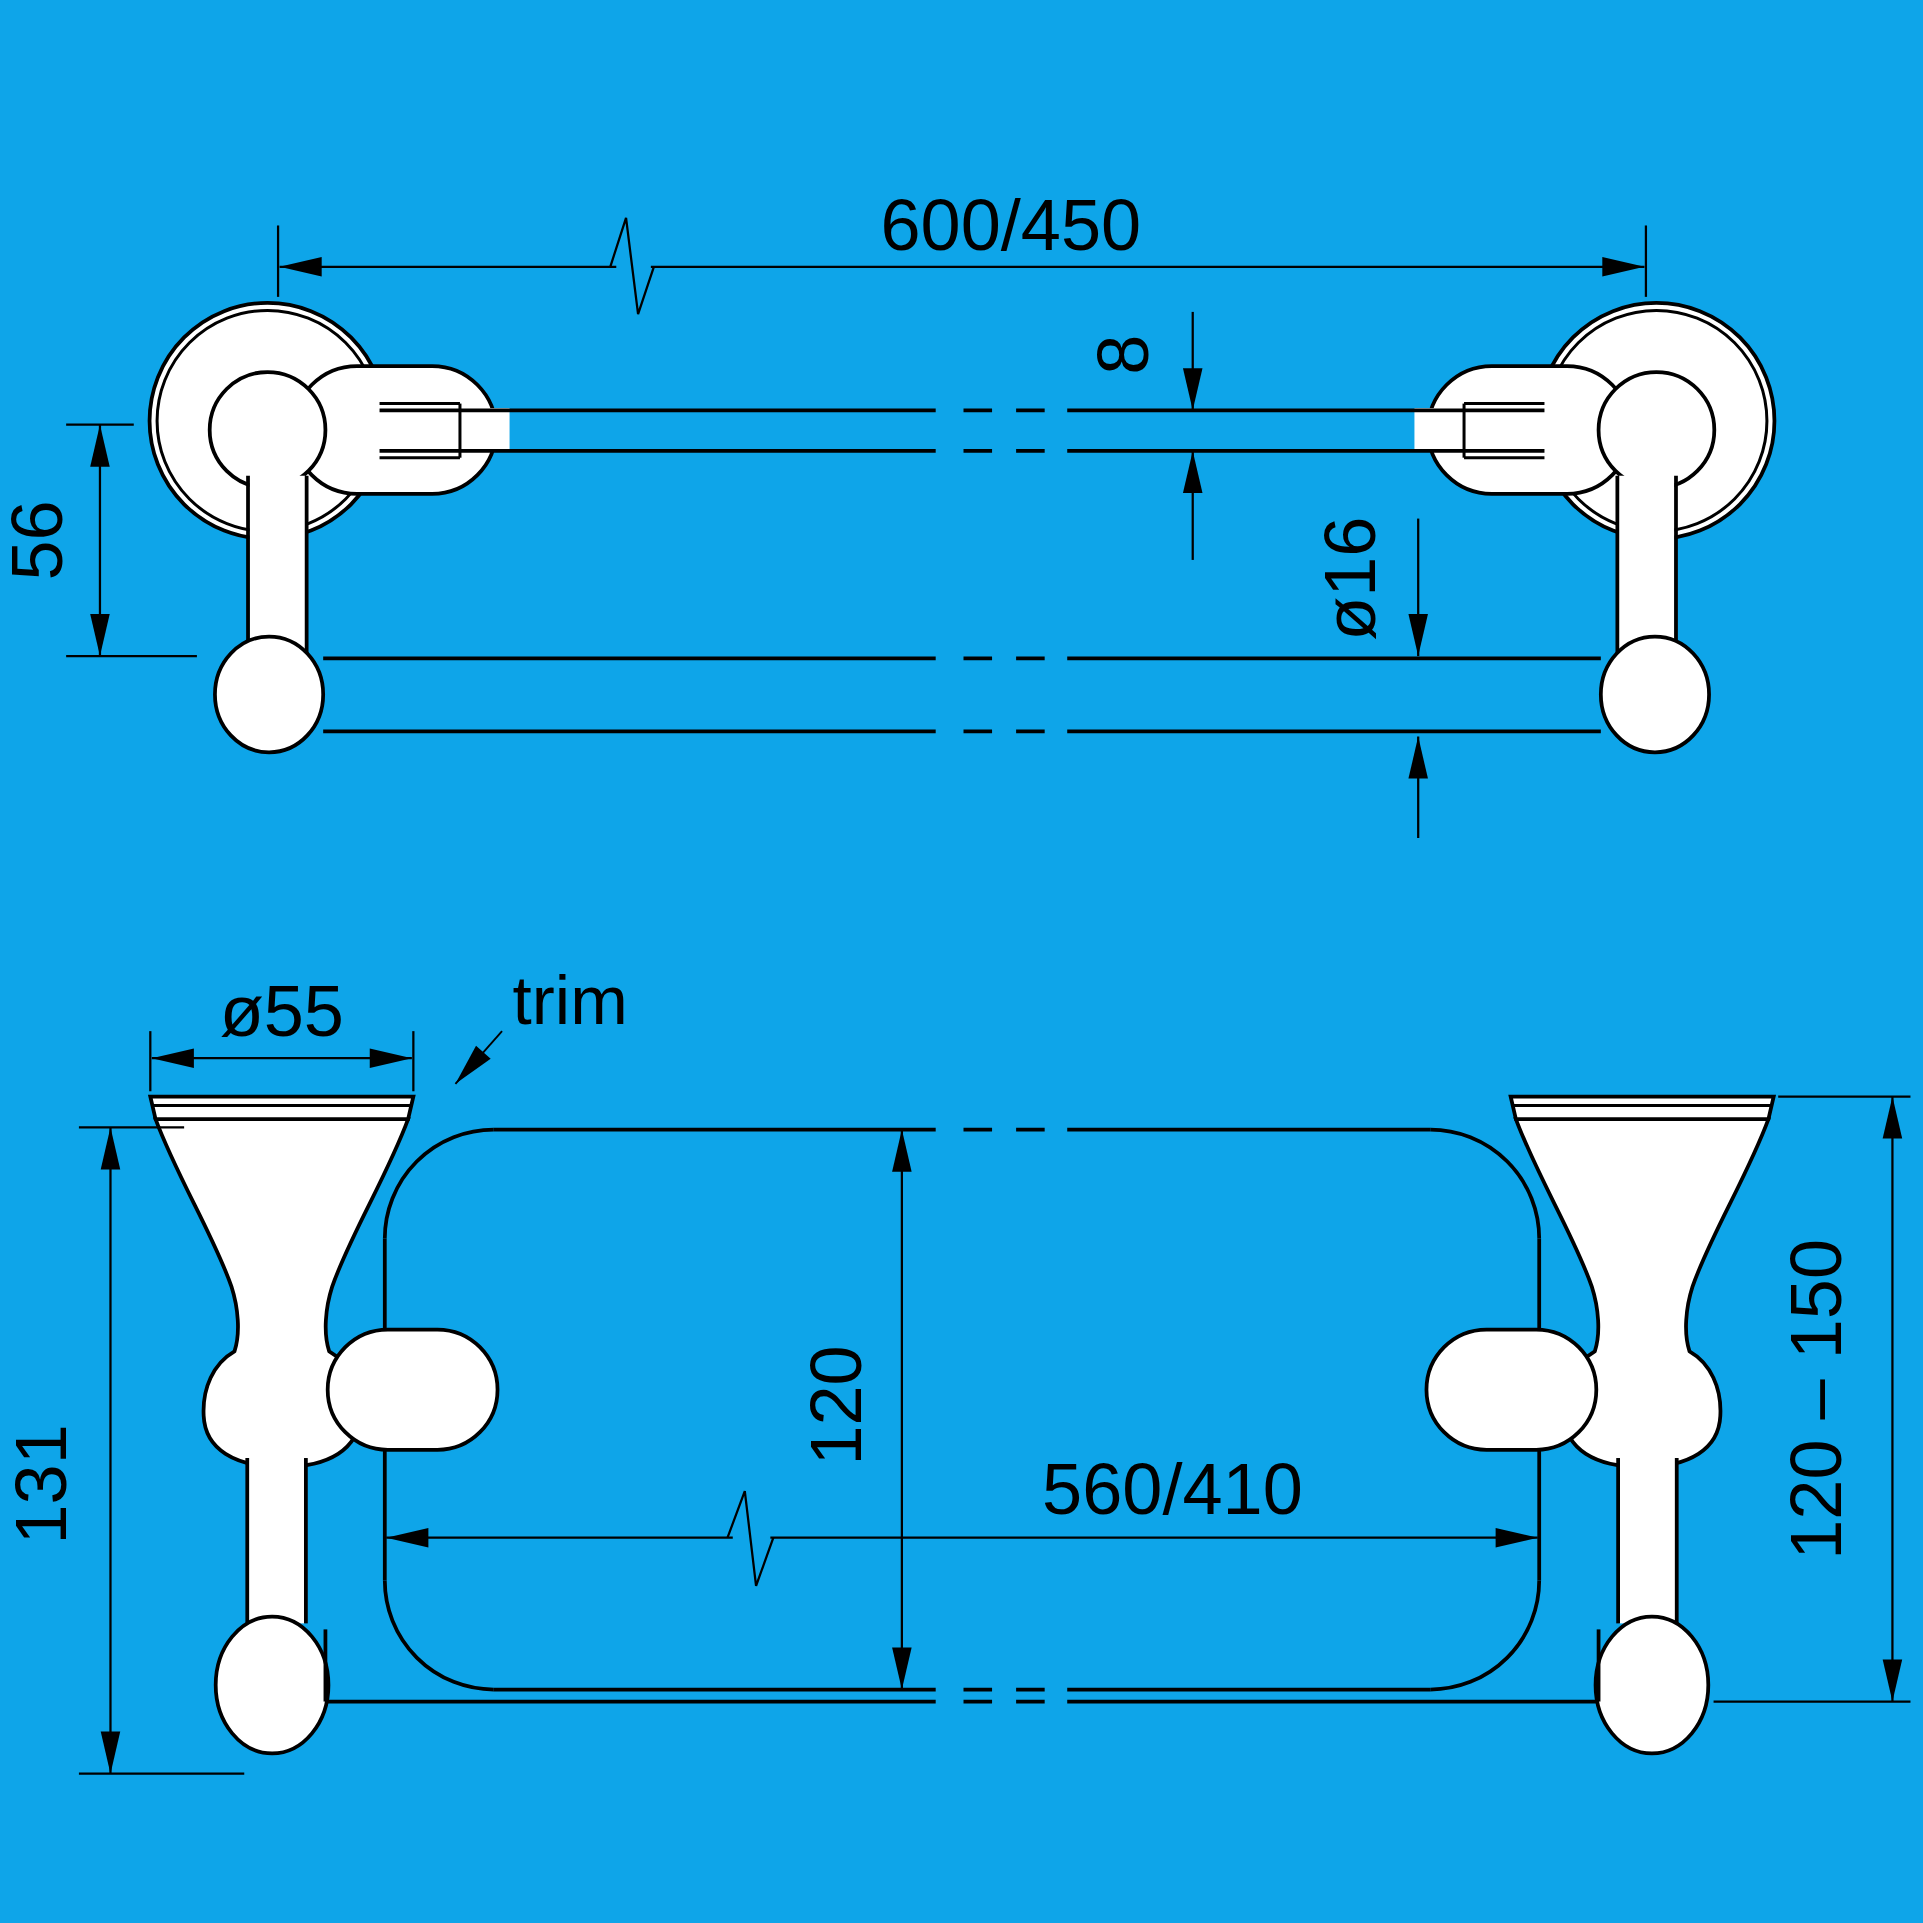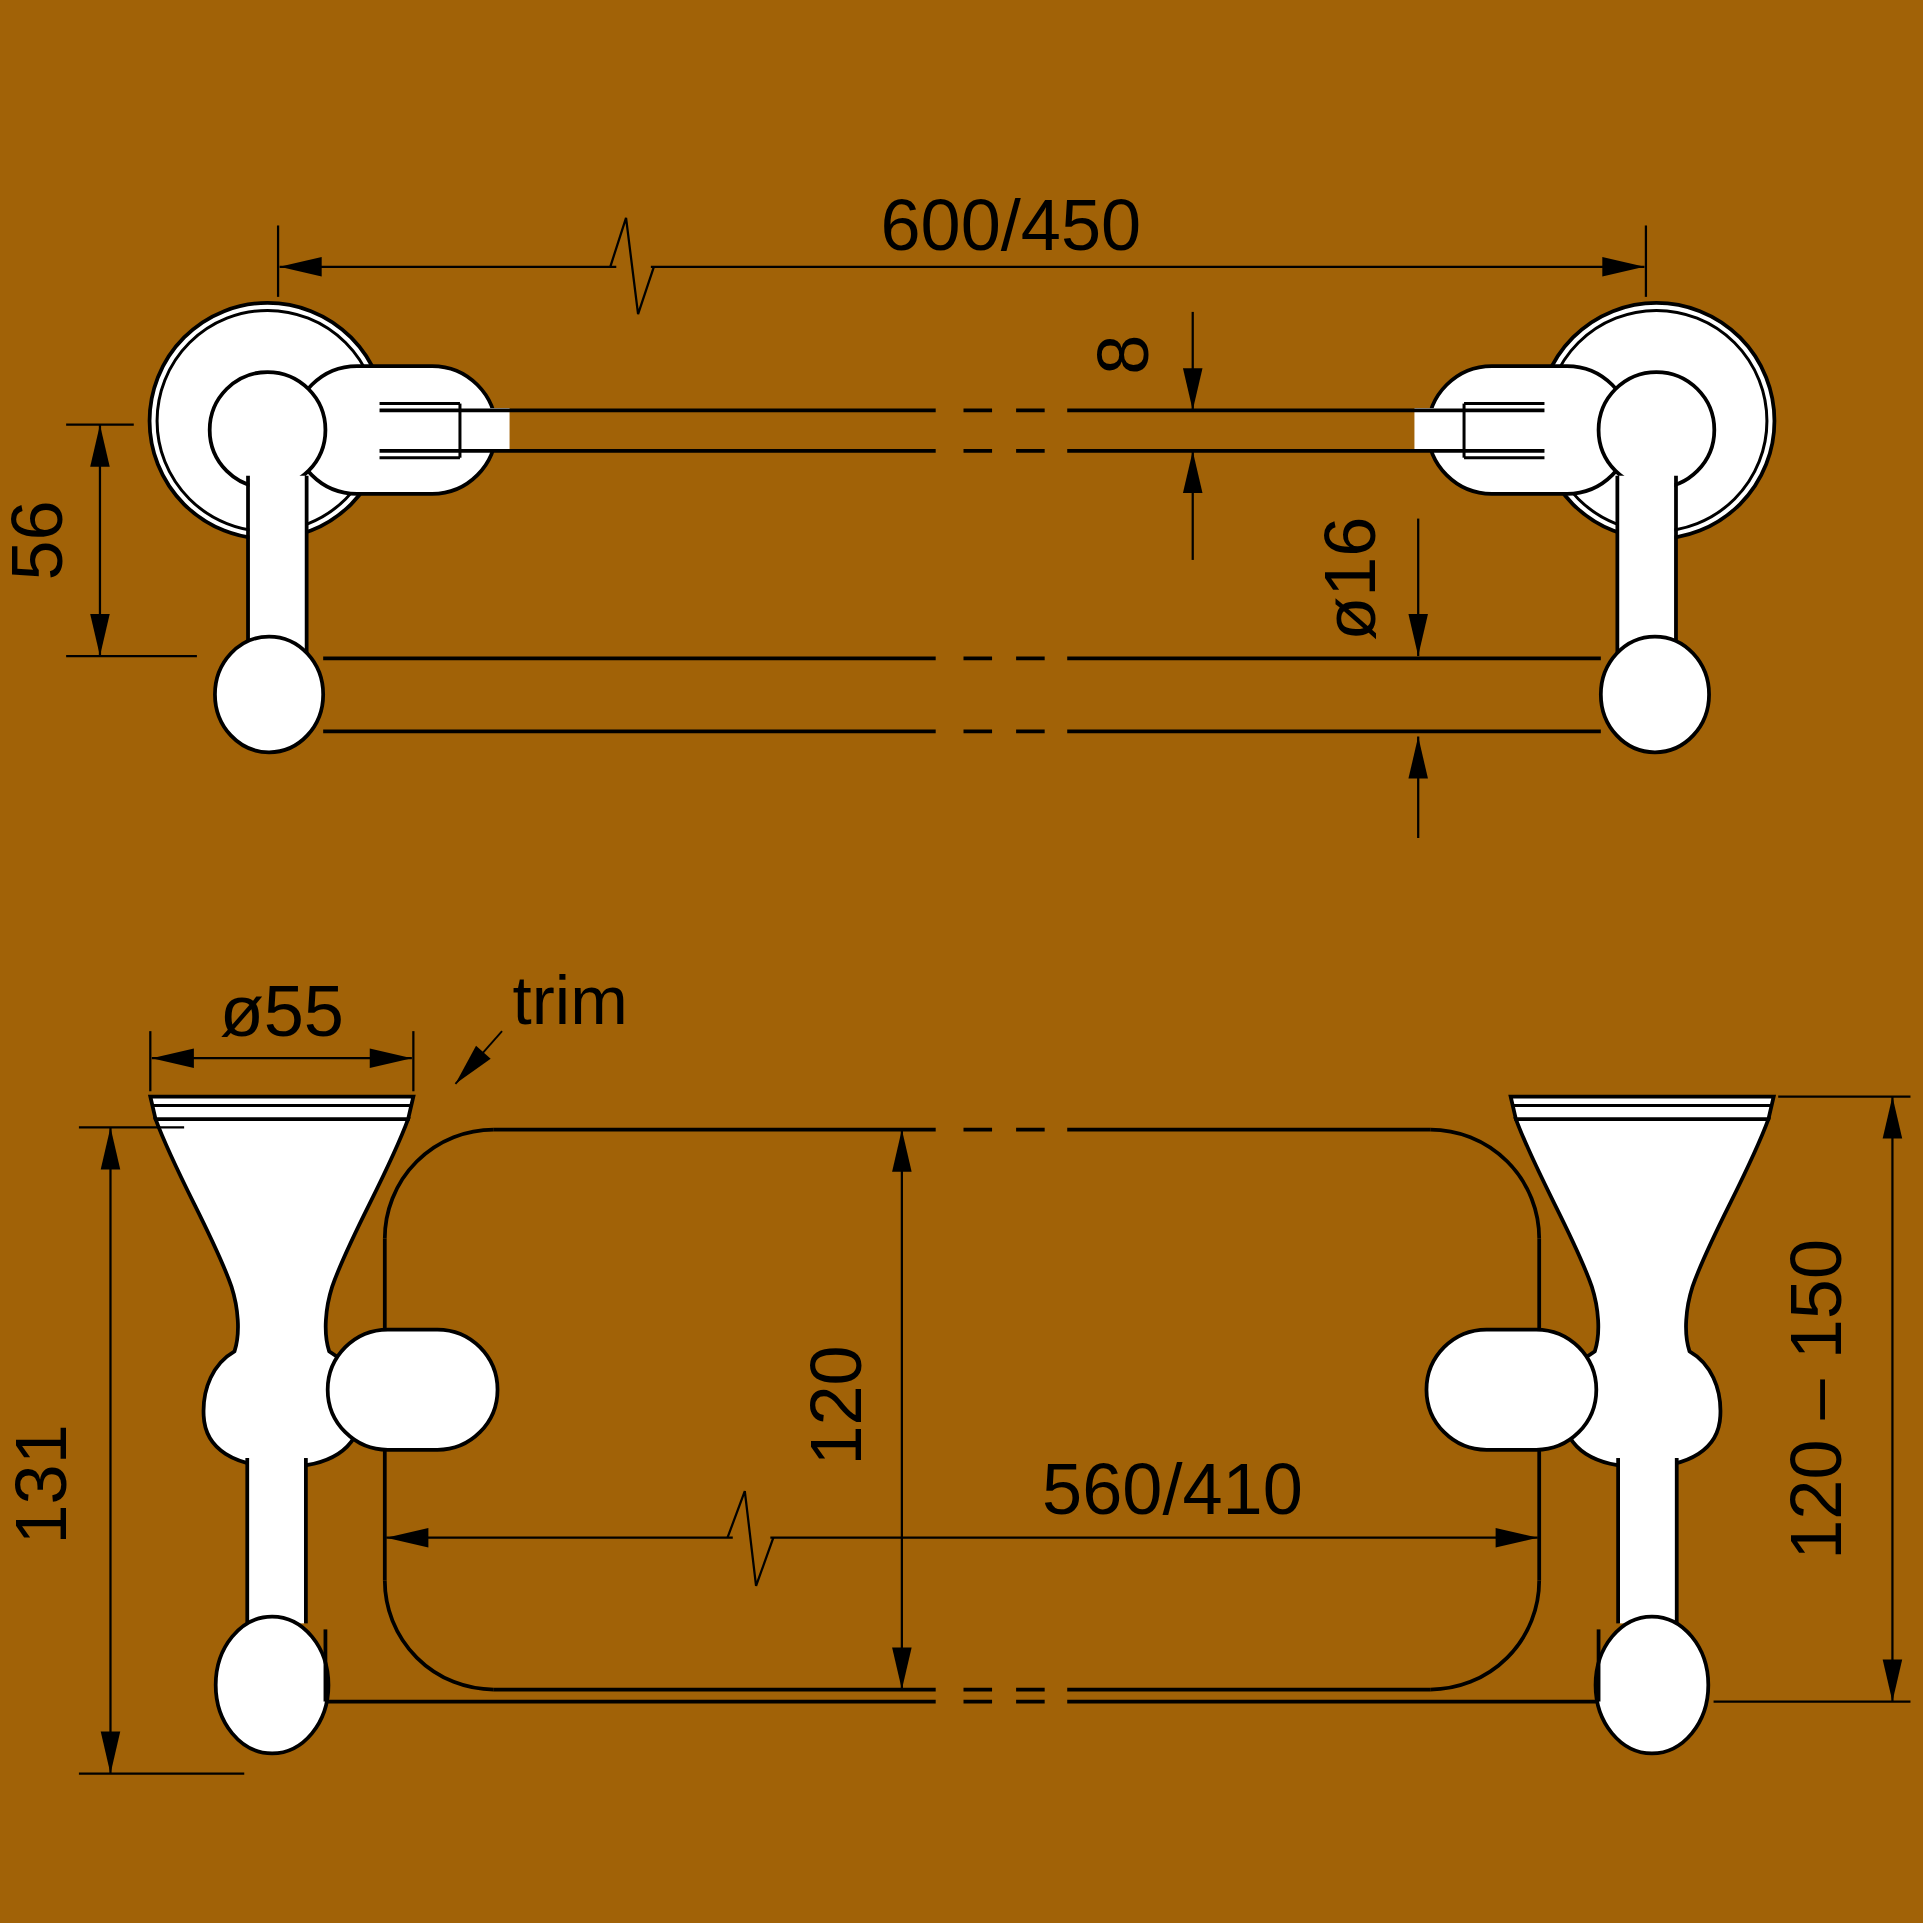--- a/index.html
+++ b/index.html
@@ -1,17 +1,17 @@
 <!DOCTYPE html>
 <html style="font-size:12px"><head>
 <meta charset="utf-8">
 <style>
   html,body{margin:0;padding:0;background:#ffffff;}
   body{font-family:"Liberation Sans",sans-serif;}
-  .stage{width:1924px;height:1924px;background:#a16207;position:relative;}
+  .stage{width:1924px;height:1924px;background:#0ea5e9;position:relative;}
   svg{display:block;}
   svg text{font-family:"Liberation Sans",sans-serif;fill:#000;}
   .dimtxt{font-size:96px;}
   .lbltxt{font-size:92px;}
 </style>
 </head>
 <body>
 
 <div class="stage">
 <svg width="1924" height="1924" viewBox="0 0 2560 2560">

